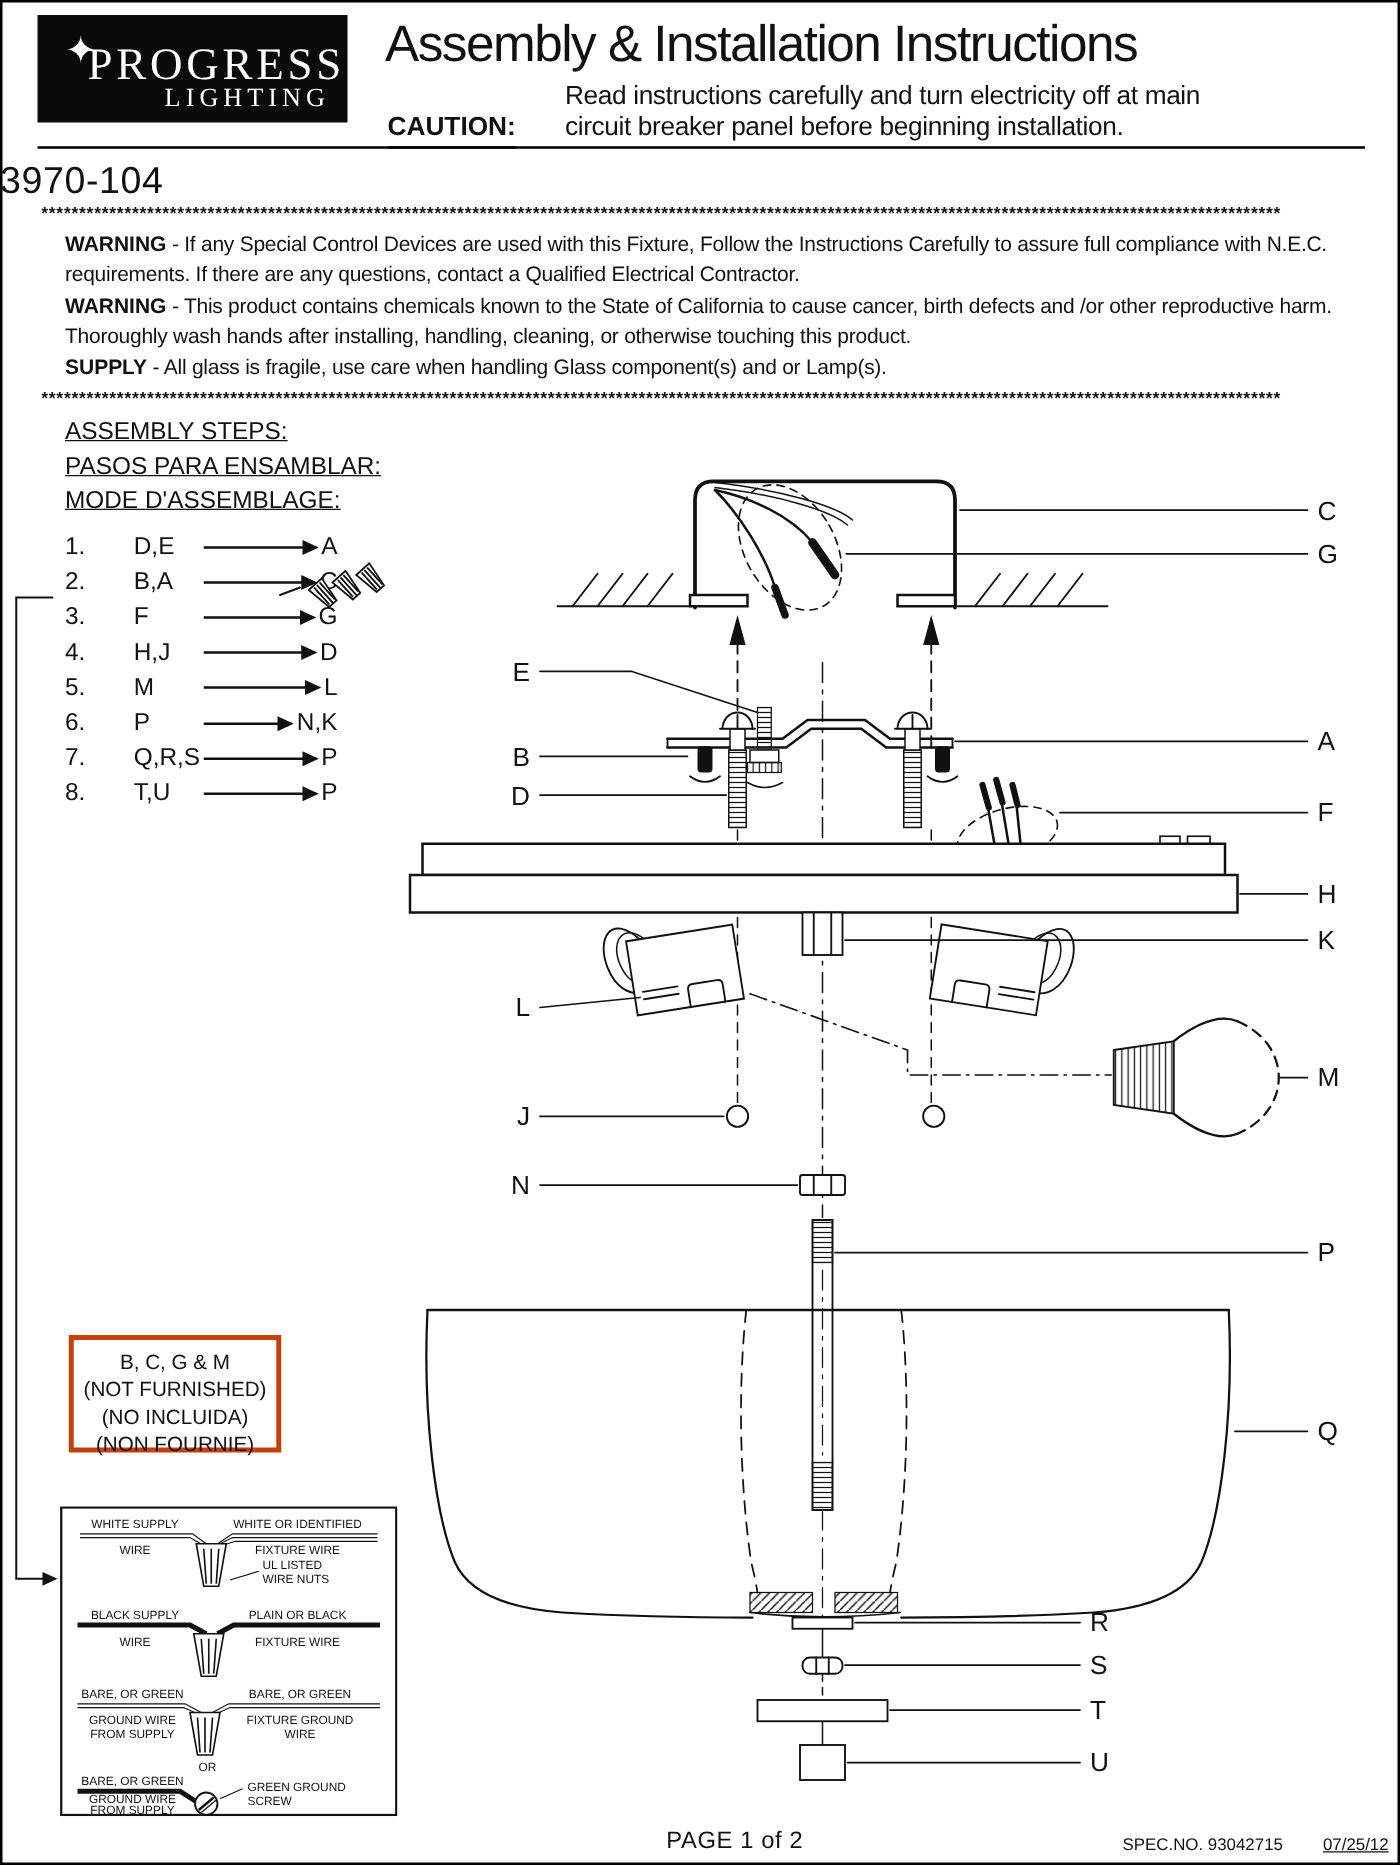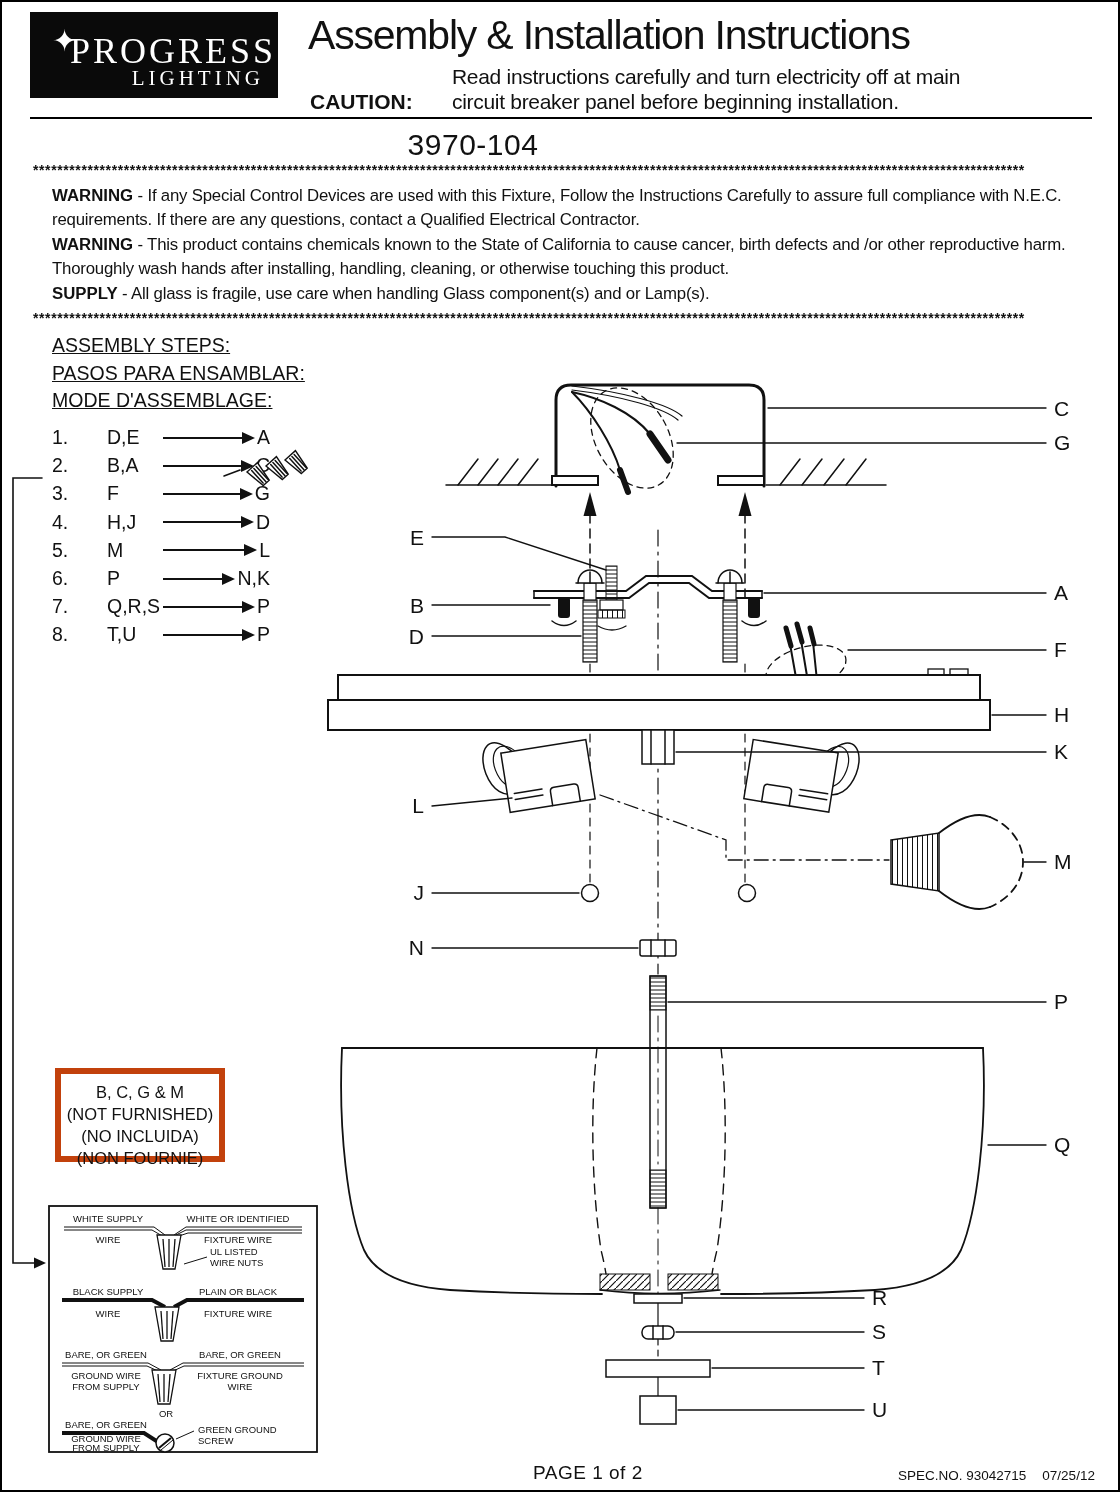--- a/index.html
+++ b/index.html
@@ -10,44 +10,44 @@
   .page-border{position:absolute;inset:0;border:2px solid #000;pointer-events:none;}
   
   .logo{position:absolute;left:30px;top:12px;width:248px;height:86px;background:#0a0a0a;color:#fff;overflow:hidden;}
   .logo-star{position:absolute;left:22px;top:14px;font-size:30px;line-height:30px;}
   .logo-progress{position:absolute;left:40px;top:18px;font-family:Liberation Serif, serif;font-size:36px;letter-spacing:3px;}
   .logo-lighting{position:absolute;right:14px;top:54px;font-family:"Liberation Serif",serif;font-size:21px;letter-spacing:4px;}
   .title{position:absolute;left:308px;top:12px;font-size:41px;letter-spacing:-1.2px;white-space:nowrap;}
   .caution-label{position:absolute;left:310px;top:66px;font-size:21px;font-weight:bold;border-bottom:2.5px solid #000;padding-bottom:3px;margin-top:24px;}
   .caution-text{position:absolute;left:452px;top:64px;font-size:21px;line-height:25px;letter-spacing:-0.3px;}
   .header-rule{position:absolute;left:30px;top:117px;width:1062px;height:2px;background:#000;}
-  .model{position:absolute;left:0;top:128px;width:946px;text-align:center;font-size:30px;letter-spacing:0.5px;}
+  .model{position:absolute;left:0;top:128px;width:946px;font-size:30px;letter-spacing:0.5px;}
   
   .sep{position:absolute;left:33px;width:1056px;height:17px;font-size:14px;font-weight:bold;letter-spacing:0.6px;overflow:hidden;white-space:nowrap;}
   .sep1{top:162px;} .sep2{top:310px;}
   .warnings{position:absolute;left:52px;top:184px;width:1016px;font-size:16.8px;line-height:24.4px;letter-spacing:-0.2px;}
   .warnings strong{letter-spacing:0;}
   
   .assembly{position:absolute;left:52px;top:332px;width:260px;}
   .asm-heading{font-size:19.5px;line-height:27.5px;text-decoration:underline;white-space:nowrap;}
   .steps{margin-top:9px;}
   .step-row{display:flex;align-items:center;height:28.2px;width:218px;font-size:19.5px;}
   .step-num{width:31px;}
   .step-from{min-width:54px;margin-left:24px;}
   .step-arrow{flex:1;position:relative;height:2px;background:#111;margin:0 4px 0 2px;}
   .step-arrow::after{content:'';position:absolute;right:-2px;top:-5px;border-left:13px solid #111;border-top:6px solid transparent;border-bottom:6px solid transparent;}
   .step-to{white-space:nowrap;}
   
-  .not-furnished{position:absolute;left:55px;top:1068px;width:170px;height:94px;border:6px solid #c2410c;
+  .not-furnished{position:absolute;left:55px;top:1068px;width:170px;height:94px;border:4px solid #c2410c;
     text-align:center;font-size:16.5px;line-height:22px;padding-top:7px;box-sizing:border-box;}
   .wiring-box{position:absolute;left:48px;top:1205px;}
   
   .page-label{position:absolute;left:533px;top:1462px;font-size:19px;letter-spacing:0.5px;}
   .footer-right{position:absolute;left:898px;top:1468px;font-size:13.5px;white-space:nowrap;}
-  .footer-right .date{margin-left:16px;}
+  .footer-right .date{margin-left:32px;text-decoration:underline;}
   
   #diagram{position:absolute;left:0;top:0;}
   svg text{font-family:"Liberation Sans",sans-serif;fill:#111;stroke:none;}
   .part-label{font-size:21px;}
   .wtext{font-size:9.5px;}
 </style>
 </head>
 <body>
 
 <div class="page-border"></div>

